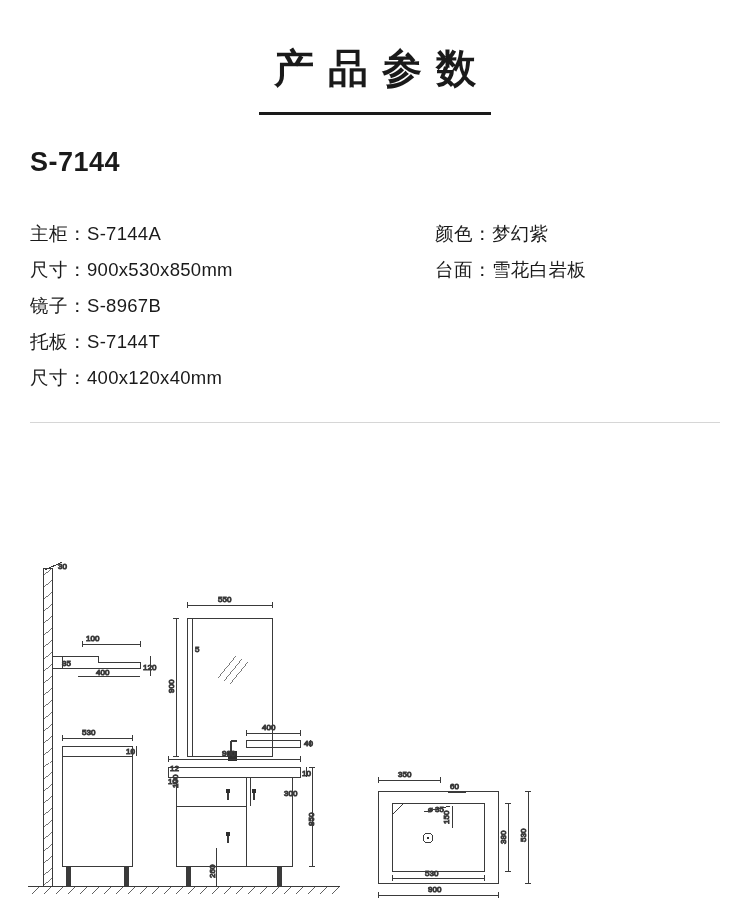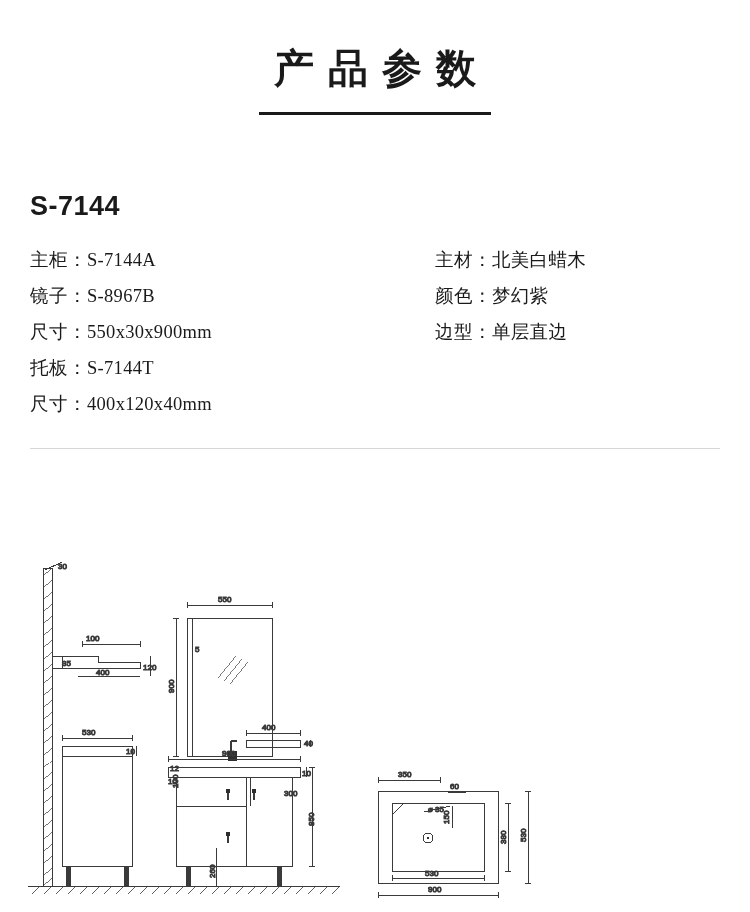--- a/index.html
+++ b/index.html
@@ -30,32 +30,31 @@
   }
   .header-rule {
     width: 232px;
     height: 3px;
     background: #1a1a1a;
     margin: 22px auto 0 auto;
   }
 
   
   .model {
-    margin: 76px 0 0 30px;
+    margin: 32px 0 0 30px;
     font-size: 27px;
     font-weight: bold;
     letter-spacing: 0.5px;
   }
 
   
   .specs {
-    margin: 20px 0 0 30px;
+    margin: 38px 0 0 30px;
     display: flex;
     width: 690px;
-    font-family: Liberation Serif, serif;
   }
   .spec-col { width: 50%; }
   .spec-col.right { padding-left: 60px; }
   .spec-row {
     font-size: 18.5px;
     line-height: 36px;
     color: #1a1a1a;
     white-space: nowrap;
   }
   .spec-label { letter-spacing: 0.5px; }
@@ -90,41 +89,38 @@
   </div>
 
   <div class="model">S-7144</div>
 
   <div class="specs">
     <div class="spec-col left">
       <div class="spec-row">
         <span class="spec-label">主柜：</span><span class="spec-value">S-7144A</span>
       </div>
       <div class="spec-row">
+        <span class="spec-label">尺寸：</span><span class="spec-value">900x530x850mm</span>
+      </div>
+      <div class="spec-row">
         <span class="spec-label">镜子：</span><span class="spec-value">S-8967B</span>
-      </div>
-      <div class="spec-row">
-        <span class="spec-label">尺寸：</span><span class="spec-value">550x30x900mm</span>
       </div>
       <div class="spec-row">
         <span class="spec-label">托板：</span><span class="spec-value">S-7144T</span>
       </div>
       <div class="spec-row">
         <span class="spec-label">尺寸：</span><span class="spec-value">400x120x40mm</span>
       </div>
     </div>
     <div class="spec-col right">
       <div class="spec-row">
-        <span class="spec-label">主材：</span><span class="spec-value">北美白蜡木</span>
-      </div>
-      <div class="spec-row">
         <span class="spec-label">颜色：</span><span class="spec-value">梦幻紫</span>
       </div>
       <div class="spec-row">
-        <span class="spec-label">边型：</span><span class="spec-value">单层直边</span>
+        <span class="spec-label">台面：</span><span class="spec-value">雪花白岩板</span>
       </div>
     </div>
   </div>
 
   <div class="divider"></div>
 
   <div class="drawing">
     <svg width="750" height="364" viewBox="0 0 750 364" xmlns="http://www.w3.org/2000/svg">
       <g stroke="#3a3a3a" fill="none" stroke-width="1" shape-rendering="crispEdges">
 

